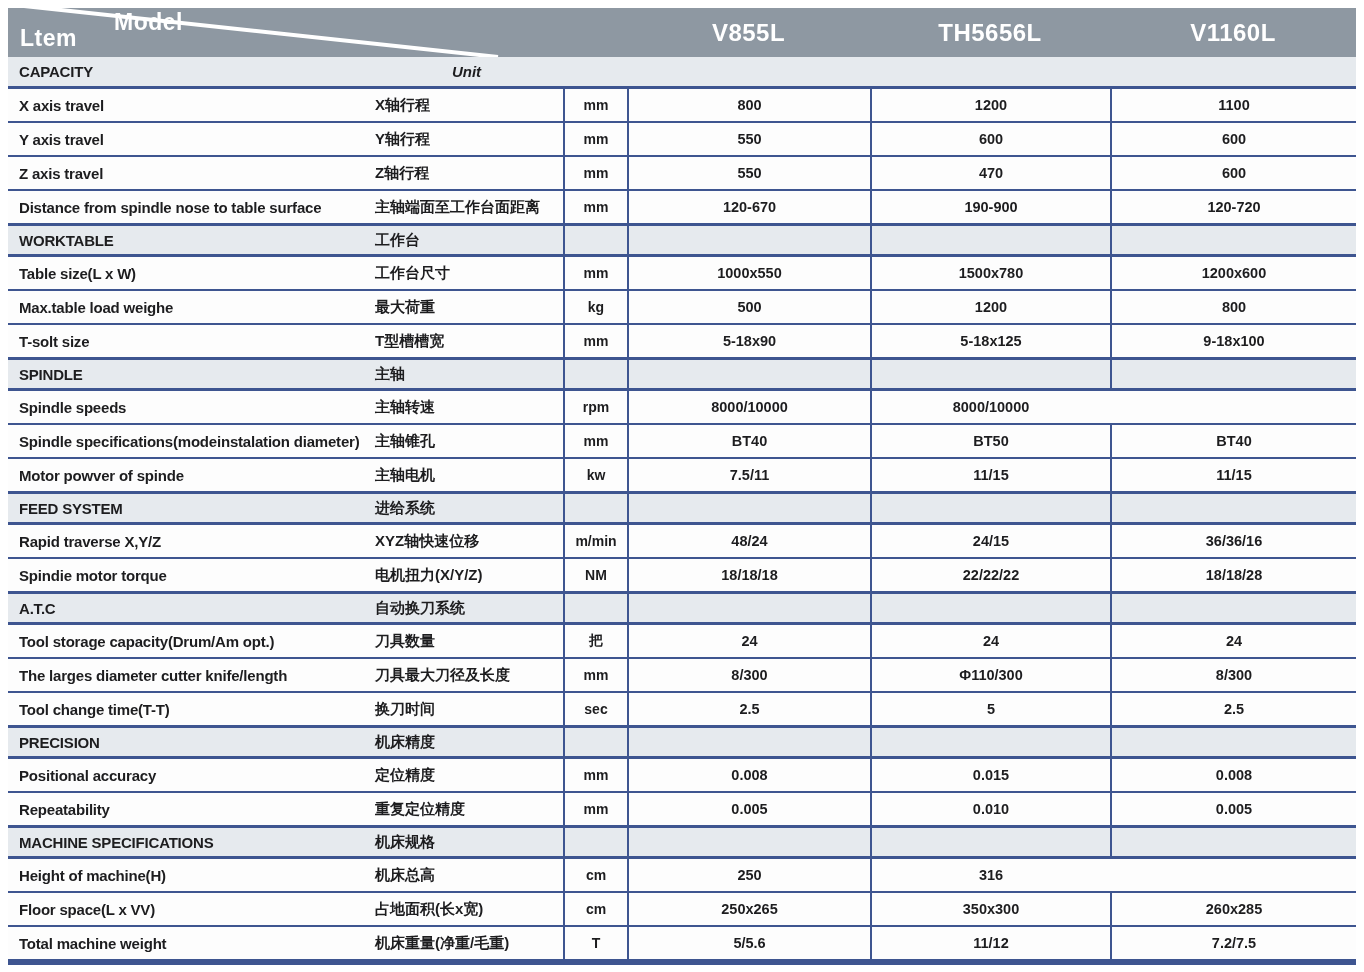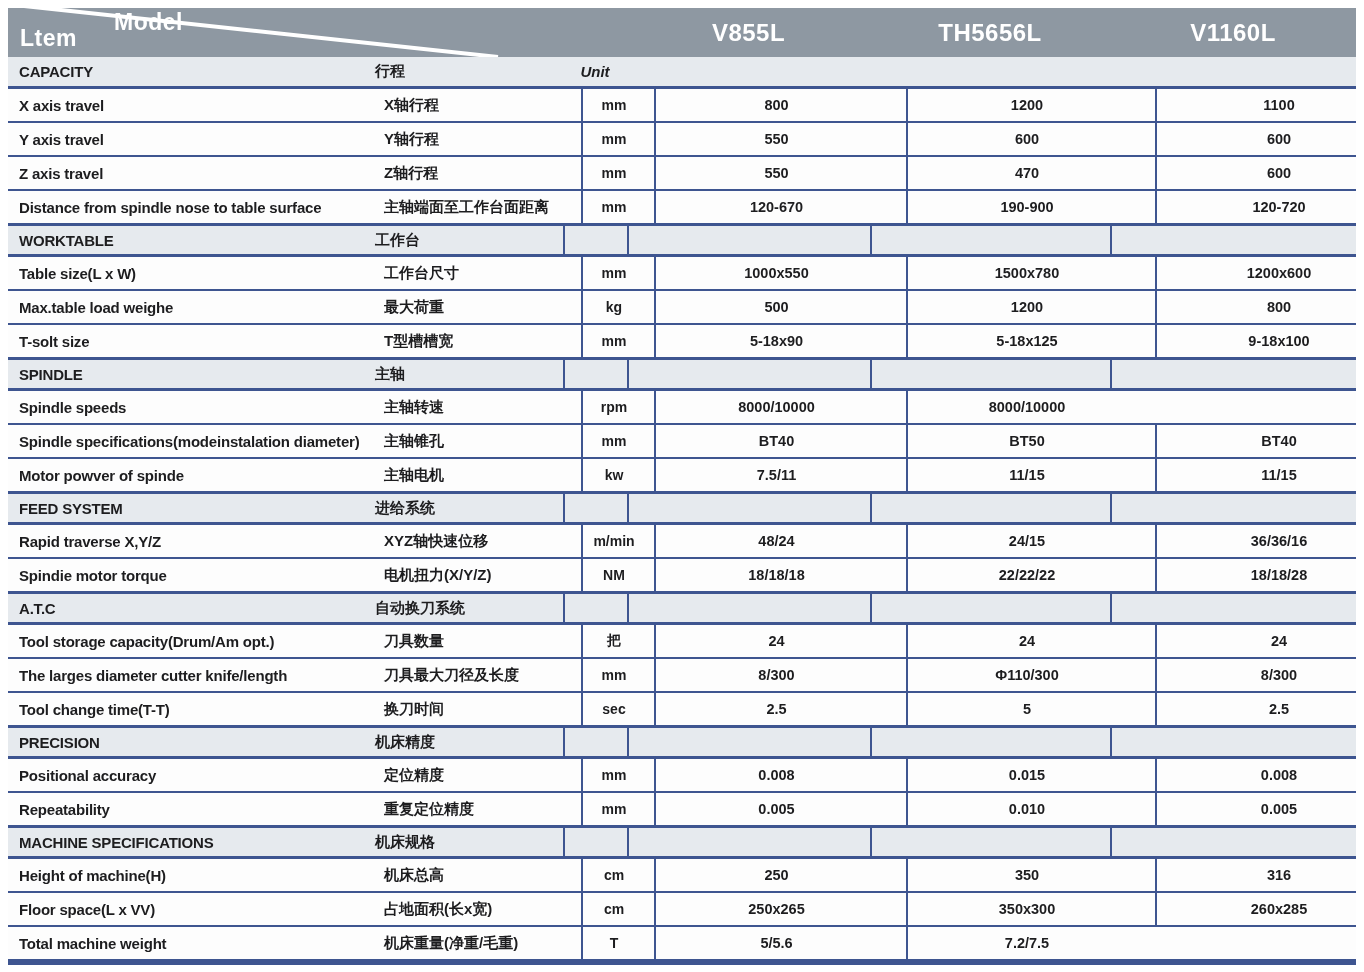--- a/index.html
+++ b/index.html
@@ -19,21 +19,21 @@
   .thead{display:grid;grid-template-columns:619px 243px 240px 246px;height:49px;
     background:var(--header-bg);color:var(--header-text);}
   .corner{position:relative;height:44px;}
   .corner svg.diag{position:absolute;left:0;top:0;width:619px;height:49px;}
   .corner-model{position:absolute;left:106px;top:1px;font-size:23px;font-weight:700;letter-spacing:.5px;}
   .corner-item{position:absolute;left:12px;bottom:0;font-size:23px;font-weight:700;letter-spacing:.5px;}
   .model-cell{display:flex;align-items:center;justify-content:center;
     font-size:24px;font-weight:700;letter-spacing:.5px;}
   
   .row{display:grid;grid-template-columns:362px 193px 64px 243px 240px 246px;background:var(--row-bg);}
-  .row.data{height:34px;border-bottom:2px solid var(--border);gap:9px;}
+  .row.data{height:34px;border-bottom:2px solid var(--border);}
   .row.section{height:32px;background:var(--section-bg);border-bottom:3px solid var(--border);border-top:1px solid var(--border);}
   .row.section.first{border-top:none;}
   .cell{display:flex;align-items:center;overflow:hidden;white-space:nowrap;}
   .c-en{padding-left:11px;font-size:15px;font-weight:600;letter-spacing:-0.2px;}
   .c-cn{padding-left:5px;font-size:15px;font-weight:600;}
   .c-unit{justify-content:center;font-size:14px;font-weight:600;}
   .c-val{justify-content:center;font-size:14.5px;font-weight:600;}
   .row .c-unit,.row .c-val{border-left:2px solid var(--border);}
   .row.section.first .c-unit,.row.section.first .c-val{border-left:none;}
   .row.section .c-en{font-weight:700;font-size:15px;}
@@ -55,21 +55,20 @@
         <span class="corner-item">Ltem</span>
       </div>
       <div class="model-cell">V855L</div>
       <div class="model-cell">TH5656L</div>
       <div class="model-cell">V1160L</div>
     </div>
 
     <div id="tbody">
         <div class="row section first">
           <div class="cell c-en">CAPACITY</div>
-          <div class="cell c-cn">行程</div>
           <div class="cell c-unit">Unit</div>
           <div class="cell c-val"></div>
           <div class="cell c-val"></div>
           <div class="cell c-val"></div>
         </div>
         <div class="row data">
           <div class="cell c-en">X axis travel</div>
           <div class="cell c-cn">X轴行程</div>
           <div class="cell c-unit">mm</div>
           <div class="cell c-val">800</div>
@@ -249,33 +248,33 @@
           <div class="cell c-unit"></div>
           <div class="cell c-val"></div>
           <div class="cell c-val"></div>
           <div class="cell c-val"></div>
         </div>
         <div class="row data">
           <div class="cell c-en">Height of machine(H)</div>
           <div class="cell c-cn">机床总高</div>
           <div class="cell c-unit">cm</div>
           <div class="cell c-val">250</div>
-          <div class="cell c-val">350</div>
           <div class="cell c-val">316</div>
         </div>
         <div class="row data">
           <div class="cell c-en">Floor space(L x VV)</div>
           <div class="cell c-cn">占地面积(长x宽)</div>
           <div class="cell c-unit">cm</div>
           <div class="cell c-val">250x265</div>
           <div class="cell c-val">350x300</div>
           <div class="cell c-val">260x285</div>
         </div>
         <div class="row data">
           <div class="cell c-en">Total machine weight</div>
           <div class="cell c-cn">机床重量(净重/毛重)</div>
           <div class="cell c-unit">T</div>
           <div class="cell c-val">5/5.6</div>
+          <div class="cell c-val">11/12</div>
           <div class="cell c-val">7.2/7.5</div>
         </div>
       </div>
   </div>
 </div>
 
 </body></html>

